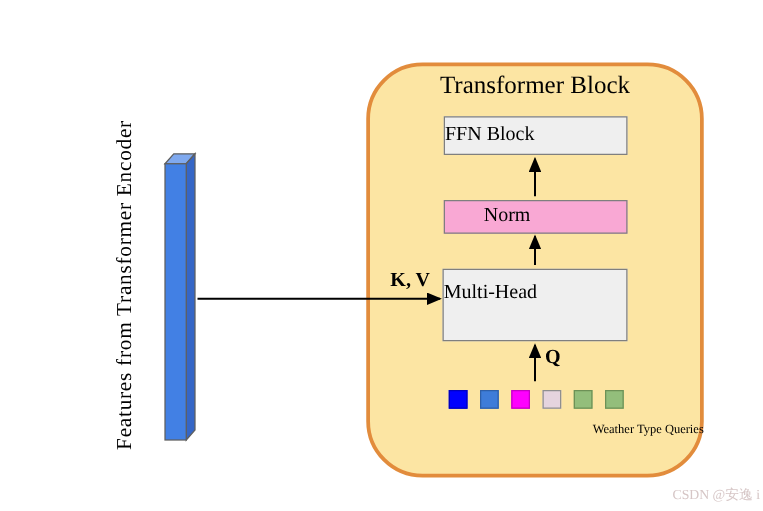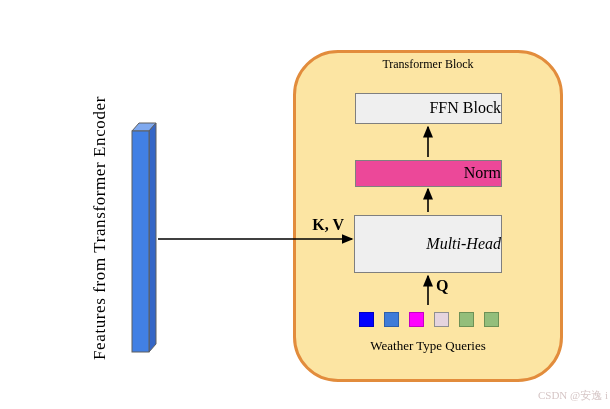--- a/index.html
+++ b/index.html
@@ -15,36 +15,36 @@
     text-align:center;font-size:17px;letter-spacing:0.6px;white-space:nowrap;
   }
   
   #tblock{
     left:293px;top:50px;width:270px;height:332px;
     border:3px solid #E28C3C;border-radius:45px;box-sizing:border-box;
     background:#FCE5A3;
   }
   #tblock-title{
     left:293px;top:57px;width:270px;text-align:center;
-    font-size:12px;
+    font-size:20px;
   }
   .node{
     box-sizing:border-box;border:1.5px solid #7F7F7F;background:#EFEFEF;
-    text-align:right;font-size:16px;
+    text-align:left;font-size:16px;
   }
   #ffn-box{left:355px;top:93px;width:147px;height:31px;line-height:28px;}
   #norm-box{left:355px;top:160px;width:147px;height:27px;line-height:24px;}
-  #mha-box{left:354px;top:215px;width:148px;height:58px;line-height:21px;padding-top:17px;font-style:italic;}
+  #mha-box{left:354px;top:215px;width:148px;height:58px;line-height:21px;padding-top:7px;}
   .edge-label{font-weight:bold;font-size:16px;}
   #kv-label{left:300px;top:216px;width:44px;text-align:right;}
   #q-label{left:436px;top:277px;}
   
   #squares{left:359px;top:312px;display:flex;gap:10px;}
   .sq{width:15px;height:15px;box-sizing:border-box;border:1px solid #777;}
-  #queries-caption{left:293px;top:338px;width:270px;text-align:center;font-size:13px;}
+  #queries-caption{left:293px;top:338px;width:270px;text-align:right;font-size:10px;}
   #overlay{left:0;top:0;pointer-events:none;}
   #watermark{
     right:2px;top:388px;font-family:Liberation Serif, serif;
     font-size:11px;color:#D6C6C6;white-space:nowrap;
   }
 </style>
 </head>
 <body>
 
 <div id="canvas">
@@ -52,21 +52,21 @@
   <div id="encoder-label" class="abs">Features from Transformer Encoder</div>
 
   <div id="tblock" class="abs" style="background-color: rgb(252, 229, 163); border-color: rgb(226, 140, 60);"></div>
 
   <div id="tblock-title" class="abs">Transformer Block</div>
 
   <div id="ffn-box" class="abs node" style="background-color: rgb(239, 239, 239); border-color: rgb(127, 127, 127);">
     <span>FFN Block</span>
   </div>
 
-  <div id="norm-box" class="abs node" style="background-color: #ec4899; border-color: rgb(127, 127, 127);">
+  <div id="norm-box" class="abs node" style="background-color: #f9a8d4; border-color: rgb(127, 127, 127); padding-left: 31px;">
     <span>Norm</span>
   </div>
 
   <div id="mha-box" class="abs node" style="background-color: rgb(239, 239, 239); border-color: rgb(127, 127, 127);">
     <div>Multi-Head</div>
   </div>
 
   <div id="kv-label" class="abs edge-label">K, V</div>
 
   <div id="q-label" class="abs edge-label">Q</div>

